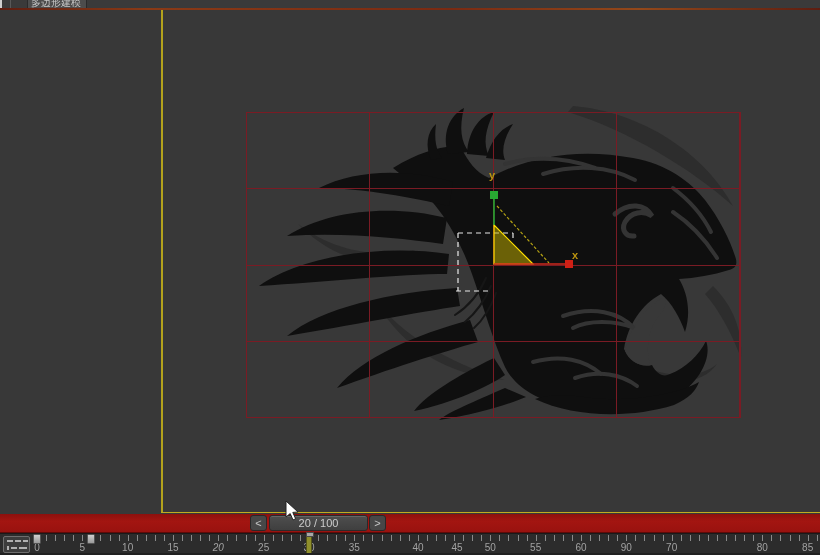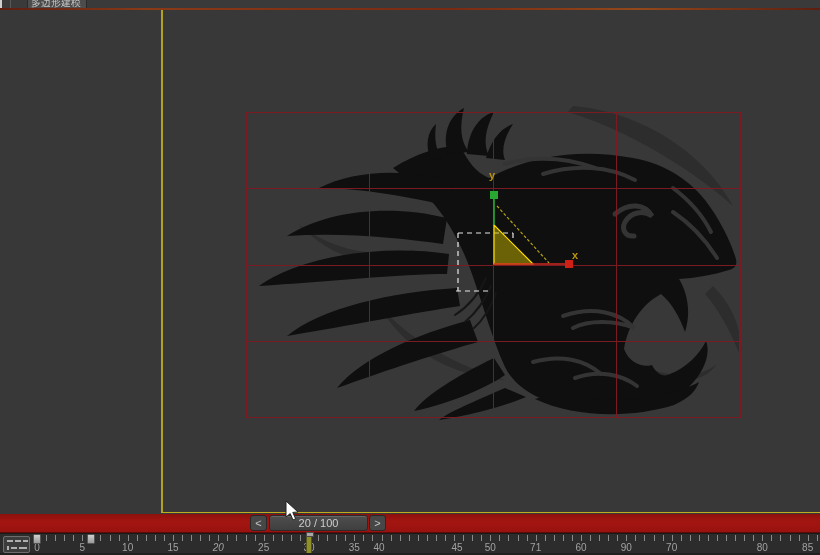--- a/index.html
+++ b/index.html
@@ -259,24 +259,24 @@
         <div class="tb-tick" style="left: 807.669px;"></div>
         <div class="tb-tick" style="left: 816.736px;"></div>
         <div class="tb-label" style="left: 37px;">0</div>
         <div class="tb-label" style="left: 82.3335px;">5</div>
         <div class="tb-label" style="left: 127.667px;">10</div>
         <div class="tb-label" style="left: 173px;">15</div>
         <div class="tb-label" style="left: 218.334px; font-style: italic;">20</div>
         <div class="tb-label" style="left: 263.668px;">25</div>
         <div class="tb-label" style="left: 309.001px;">30</div>
         <div class="tb-label" style="left: 354.334px;">35</div>
-        <div class="tb-label" style="left: 379px;">40</div>
+        <div class="tb-label" style="left: 418px;">40</div>
         <div class="tb-label" style="left: 445.002px; margin-left: 12px;">45</div>
         <div class="tb-label" style="left: 490.335px;">50</div>
-        <div class="tb-label" style="left: 535.668px;">71</div>
+        <div class="tb-label" style="left: 535.668px;">55</div>
         <div class="tb-label" style="left: 581.002px;">60</div>
         <div class="tb-label" style="left: 626.336px;">90</div>
         <div class="tb-label" style="left: 671.669px;">70</div>
         <div class="tb-label" style="left: 717.003px; margin-top: 18px;">75</div>
         <div class="tb-label" style="left: 762.336px;">80</div>
         <div class="tb-label" style="left: 807.669px;">85</div>
         <div class="tb-key" style="left: 33px;"></div>
         <div class="tb-key" style="left: 87.4002px;"></div>
         <div class="tb-current" style="left: 306.001px;">
           <div class="tb-current-cap"></div>

